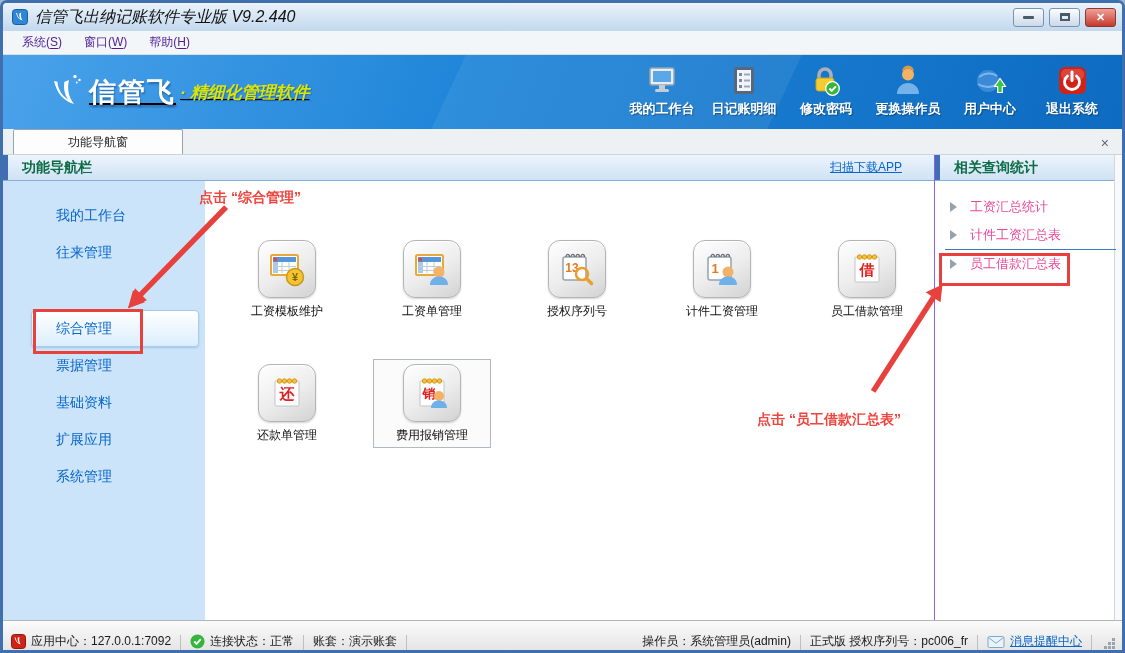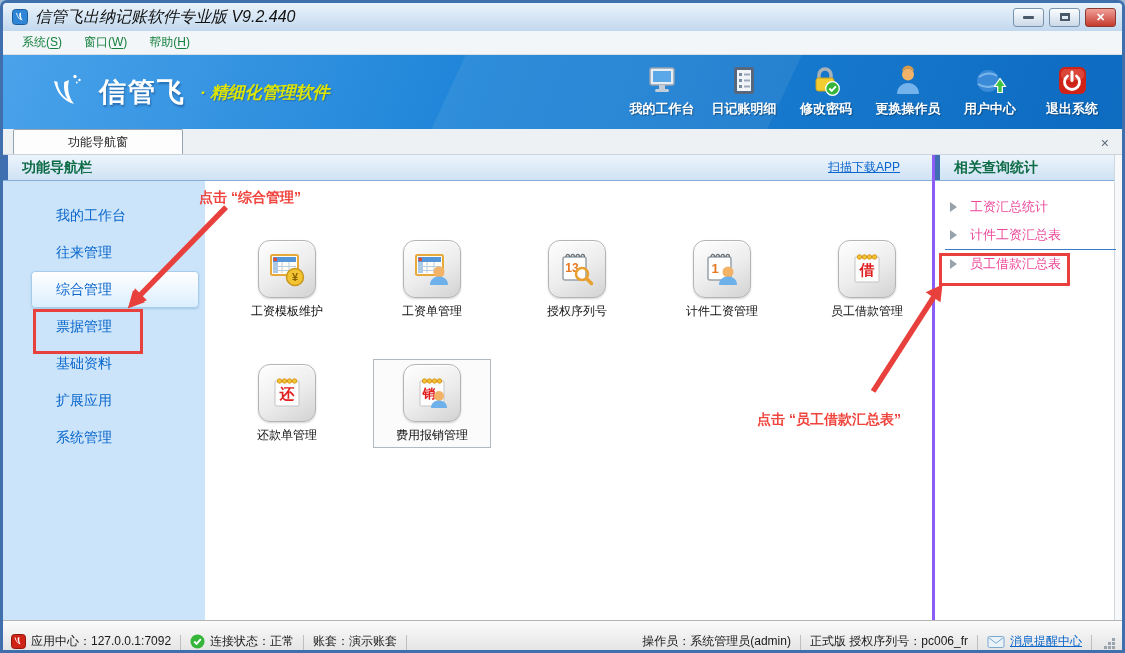--- a/index.html
+++ b/index.html
@@ -11,46 +11,46 @@
   
   .titlebar{height:28px;background:linear-gradient(#eaf3fb,#c2d8ee);display:flex;align-items:center;padding:0 6px 0 9px;gap:7px;flex:0 0 auto;}
   .titlebar .apptitle{font-size:16px;color:#111;font-style:italic;}
   .win-controls{margin-left:auto;display:flex;gap:5px;}
   .wc-btn{width:31px;height:19px;border-radius:3px;border:1px solid #7a93ad;background:linear-gradient(#fafdff,#ccd9e8);display:flex;align-items:center;justify-content:center;cursor:pointer;}
   .wc-btn.close{background:linear-gradient(#f0a098,#c5392c);border-color:#8c3a30;color:#fff;font-size:11px;font-weight:bold;line-height:1;}
   .glyph-min{width:11px;height:3px;background:#4a5a6a;border-radius:1px;}
   .glyph-max{width:10px;height:8px;border:2px solid #4a5a6a;border-top-width:3px;}
   
   .menubar{height:24px;background:#f3f6f9;border-bottom:1px solid #d9dee3;display:flex;align-items:center;padding-left:8px;flex:0 0 auto;}
-  .menu-item{font-size:12px;color:#15803d;padding:19px 11px;cursor:pointer;}
+  .menu-item{font-size:12px;color:#4c1d95;padding:19px 11px;cursor:pointer;}
   .menu-item u{text-underline-offset:2px;}
   
   .bluehead{height:74px;background:linear-gradient(110deg,#4aa2ea 0%,#1f85d8 42%,#0d6bc0 100%);display:flex;align-items:center;position:relative;flex:0 0 auto;overflow:hidden;}
   .bluehead::after{content:"";position:absolute;left:40%;top:-20px;width:30%;height:140%;background:rgba(255,255,255,.07);transform:skewX(-25deg);}
-  .brand{display:flex;align-items:center;gap:10px;margin-left:42px;z-index:1;}
+  .brand{display:flex;align-items:center;margin-left:42px;z-index:1;text-decoration:underline;}
   .brand-name{font-size:27px;font-weight:bold;color:#fff;letter-spacing:2px;text-shadow:1px 2px 2px rgba(0,30,80,.35);}
   .brand-slogan{font-size:17px;font-weight:bold;font-style:italic;color:#dde500;margin-left:4px;text-shadow:1px 1px 1px rgba(0,30,80,.3);}
   .headbar-tools{margin-left:auto;margin-right:12px;display:flex;align-items:flex-end;gap:6px;z-index:1;}
   .tb-btn{display:flex;flex-direction:column;align-items:center;gap:3px;min-width:76px;cursor:pointer;padding:2px 2px 4px;}
   .tb-btn .tb-label{font-size:13px;font-weight:bold;color:#fff;text-shadow:1px 1px 1px rgba(0,0,0,.35);white-space:nowrap;}
   
   .tabstrip{height:26px;background:#eef1f4;display:flex;align-items:flex-end;flex:0 0 auto;border-bottom:1px solid #c8d4de;gap:21px;}
   .tab{width:170px;height:25px;background:#fdfdfd;border:1px solid #96a4b2;border-bottom:none;border-radius:2px 2px 0 0;margin-left:10px;display:flex;align-items:center;justify-content:center;font-size:12px;color:#222;cursor:pointer;}
   .tab-close{margin-left:auto;margin-right:13px;color:#5a6a7a;font-size:14px;cursor:pointer;line-height:1;padding-bottom:4px;}
   
   .content{flex:1;display:flex;min-height:0;}
-  .main-panel{flex:1;display:flex;flex-direction:column;border-right:3px solid #8b5cf6;min-width:0;}
+  .main-panel{flex:1;display:flex;flex-direction:column;border-right:1px solid #8b5cf6;min-width:0;}
   .panel-header{height:26px;background:linear-gradient(#ecf4fc,#cfe2f4);border-bottom:1px solid #86aed6;display:flex;align-items:center;flex:0 0 auto;}
   .accent{width:5px;height:100%;background:#3f6fb2;margin-right:14px;flex:0 0 auto;}
   .panel-title{font-size:14px;font-weight:bold;color:#0d6b45;}
   .download-link{margin-left:auto;margin-right:32px;font-size:12px;color:#0a66cc;text-decoration:underline;cursor:pointer;}
   .main-body{flex:1;display:flex;min-height:0;}
   .sidebar{width:202px;background:#cbe4f9;padding-top:16px;flex:0 0 auto;}
   .nav-item{height:37px;display:flex;align-items:center;padding-left:24px;margin-left:28px;margin-right:6px;font-size:14px;color:#0a66cc;cursor:pointer;border:1px solid transparent;border-radius:4px;}
-  .nav-item.selected{background:linear-gradient(#ffffff,#dbeefd);border-color:#a8cdec;box-shadow:0 1px 2px rgba(90,140,190,.35);}
+  .nav-item.selected{background:linear-gradient(#ffffff,#dbeefd);border-color:#a8cdec;box-shadow:0 1px 2px rgba(90,140,190,.35);margin-top:39px;}
   .icons-area{flex:1;background:#fff;padding:55px 0 0 24px;min-width:0;}
   .icon-row{display:flex;gap:29px;margin-bottom:37px;}
   .module{width:116px;display:flex;flex-direction:column;align-items:center;cursor:pointer;padding:4px 0 3px;}
   .module.selected{outline:1px solid #b2bac0;background:#fbfbfb;}
   .mod-btn{width:58px;height:58px;border-radius:12px;background:linear-gradient(150deg,#ffffff 0%,#ececec 55%,#d2d2d2 100%);border:1px solid #b4b4b4;box-shadow:inset 0 1px 0 #fff,0 1px 2px rgba(0,0,0,.18);display:flex;align-items:center;justify-content:center;}
   .mod-label{margin-top:5px;font-size:12px;color:#111;white-space:nowrap;}
   
   .query-panel{width:187px;display:flex;flex-direction:column;background:#fff;flex:0 0 auto;position:relative;}
   .query-list{padding-top:12px;position:relative;z-index:1;}
   .q-item{height:28px;display:flex;align-items:center;gap:13px;padding-left:15px;font-size:13px;color:#ec4899;cursor:pointer;}

